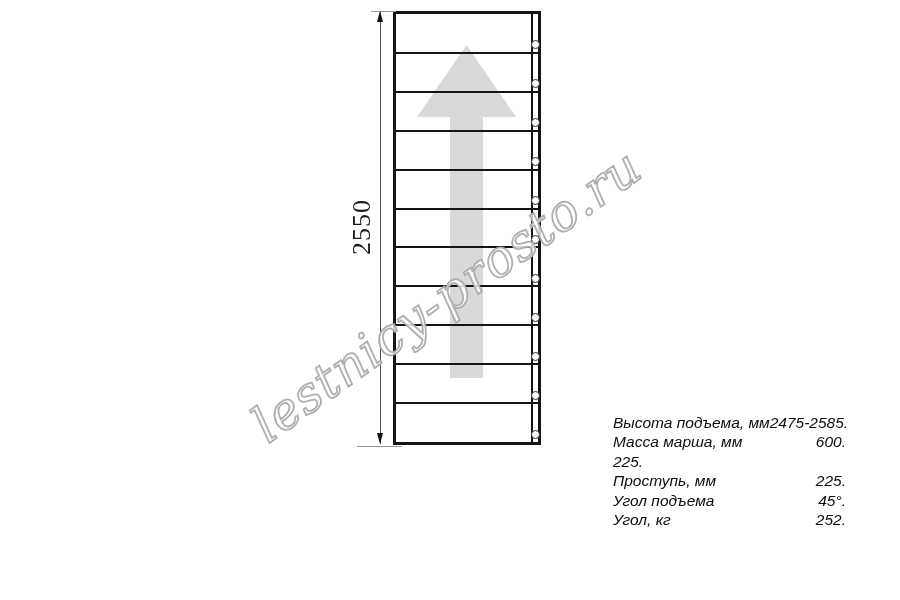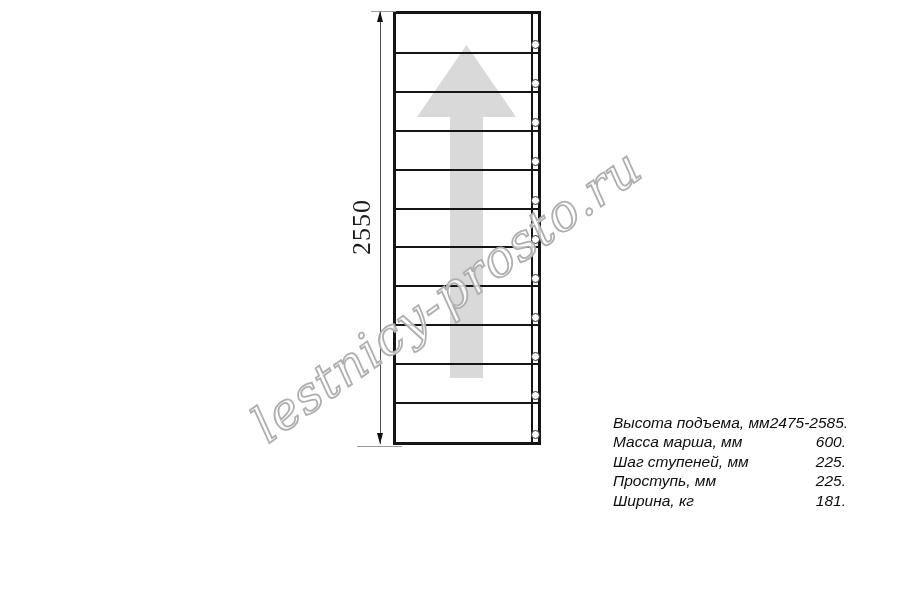--- a/index.html
+++ b/index.html
@@ -166,33 +166,36 @@
         <span class="spec-label">Высота подъема, мм</span>
         <span class="spec-value">2475-2585.</span>
       </div>
 
       <div class="spec-row">
         <span class="spec-label">Масса марша, мм</span>
         <span class="spec-value">600.</span>
       </div>
 
       <div class="spec-row">
-        <span class="spec-label">Шаг ступеней, мм</span>
         <span class="spec-value">225.</span>
       </div>
 
       <div class="spec-row">
         <span class="spec-label">Проступь, мм</span>
         <span class="spec-value">225.</span>
       </div>
 
-
-      <div class="spec-row">
-        <span class="spec-label">Ширина, кг</span>
-        <span class="spec-value">181.</span>
+      <div class="spec-row">
+        <span class="spec-label">Угол подъема</span>
+        <span class="spec-value">45°.</span>
+      </div>
+
+      <div class="spec-row">
+        <span class="spec-label">Угол, кг</span>
+        <span class="spec-value">252.</span>
       </div>
     </div>
 
   <svg class="watermark-svg" viewBox="0 0 900 600" xmlns="http://www.w3.org/2000/svg">
     <text transform="translate(449,299) rotate(-35.5)" text-anchor="middle" dominant-baseline="middle" font-family="DejaVu Serif, serif" font-style="italic" font-size="50" letter-spacing="1" fill="#ffffff" fill-opacity="0.82" stroke-width="1.8" stroke-opacity="0.95" stroke="#ababab">lestnicy-prosto.ru</text>
   </svg>
 
 </div>
 
 </body></html>

